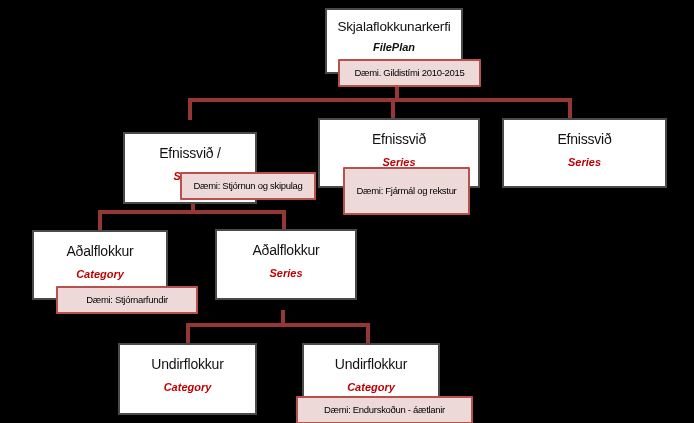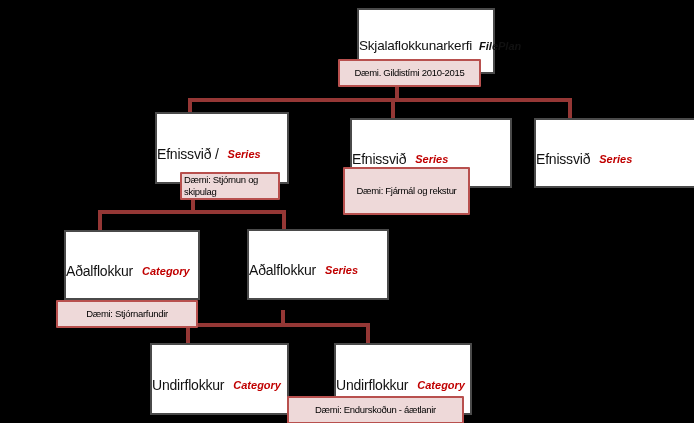--- a/index.html
+++ b/index.html
@@ -6,22 +6,22 @@
   .canvas{
     position:relative;width:694px;height:423px;overflow:hidden;
     background:var(--background,#000);
     font-family:"Liberation Sans",sans-serif;
   }
   .connector{position:absolute;background:var(--connector,#953735);z-index:1;}
   .node{
     position:absolute;z-index:2;box-sizing:border-box;
     background:var(--node-bg,#fff);
     border:2px solid var(--node-border,#4a4a4a);
-    display:flex;flex-direction:row;align-items:center;
-    padding-top:11px;gap:9px;margin-left:32px;
+    display:flex;flex-direction:column;align-items:center;
+    padding-top:11px;gap:9px;
   }
   .node-title{
     font-size:14px;color:var(--node-text,#111);letter-spacing:-0.2px;
     white-space:nowrap;
   }
   .root-title{font-size:13.5px;}
   .node-subtitle{
     font-size:11px;font-weight:bold;font-style:italic;
     color:var(--node-text,#111);white-space:nowrap;
   }
@@ -29,21 +29,21 @@
     font-size:11px;font-weight:bold;font-style:italic;
     color:var(--accent-text,#c00000);white-space:nowrap;
   }
   .example{
     position:absolute;z-index:3;box-sizing:border-box;
     background:var(--example-bg,#eed9d9);
     border:2px solid var(--example-border,#b8504e);
     border-radius:1px;
     display:flex;align-items:center;justify-content:center;
     font-size:9.5px;letter-spacing:-0.3px;line-height:1.3;
-    color:var(--example-text,#000);text-align:left;
+    color:var(--example-text,#000);text-align:right;
     overflow:hidden;padding:12px 2px;
   }
 </style>
 </head>
 <body>
 
 <div class="canvas">
 
   <div class="connector" style="left:395px;top:84px;width:4px;height:18px"></div>
   <div class="connector" style="left:188px;top:98px;width:384px;height:4px"></div>
@@ -60,52 +60,52 @@
   <div class="connector" style="left:186px;top:323px;width:184px;height:4px"></div>
   <div class="connector" style="left:186px;top:323px;width:4px;height:22px"></div>
   <div class="connector" style="left:366px;top:323px;width:4px;height:22px"></div>
 
   <div class="node" style="left:325px;top:8px;width:138px;height:66px;gap:7px;padding-top:9px">
     <div class="node-title root-title">Skjalaflokkunarkerfi</div>
     <div class="node-subtitle">FilePlan</div>
   </div>
   <div class="example" style="left:338px;top:59px;width:143px;height:25px">Dæmi. Gildistími 2010-2015</div>
 
-  <div class="node" style="left:123px;top:112px;width:134px;height:72px">
+  <div class="node" style="left:123px;top:132px;width:134px;height:72px">
     <div class="node-title">Efnissvið /</div>
     <div class="node-type">Series</div>
   </div>
-  <div class="example" style="left:180px;top:172px;width:100px;height:25px">Dæmi: Stjórnun og skipulag</div>
+  <div class="example" style="left:180px;top:172px;width:136px;height:25px">Dæmi: Stjórnun og skipulag</div>
 
   <div class="node" style="left:318px;top:118px;width:162px;height:70px">
     <div class="node-title">Efnissvið</div>
     <div class="node-type">Series</div>
   </div>
   <div class="example" style="left:343px;top:167px;width:127px;height:48px">Dæmi: Fjármál og rekstur</div>
 
   <div class="node" style="left:502px;top:118px;width:165px;height:70px">
     <div class="node-title">Efnissvið</div>
     <div class="node-type">Series</div>
   </div>
 
   <div class="node" style="left:32px;top:230px;width:136px;height:70px">
     <div class="node-title">Aðalflokkur</div>
     <div class="node-type">Category</div>
   </div>
-  <div class="example" style="left:56px;top:300px;width:142px;height:24px">Dæmi: Stjórnarfundir</div>
+  <div class="example" style="left:56px;top:286px;width:142px;height:24px">Dæmi: Stjórnarfundir</div>
 
   <div class="node" style="left:215px;top:229px;width:142px;height:71px">
     <div class="node-title">Aðalflokkur</div>
     <div class="node-type">Series</div>
   </div>
 
   <div class="node" style="left:118px;top:343px;width:139px;height:72px">
     <div class="node-title">Undirflokkur</div>
     <div class="node-type">Category</div>
   </div>
 
   <div class="node" style="left:302px;top:343px;width:138px;height:72px">
     <div class="node-title">Undirflokkur</div>
     <div class="node-type">Category</div>
   </div>
-  <div class="example" style="left:287px;top:396px;width:177px;height:24px">Dæmi: Endurskoðun - áætlanir</div>
+  <div class="example" style="left:296px;top:396px;width:177px;height:24px">Dæmi: Endurskoðun - áætlanir</div>
 
 </div>
 
 </body></html>

